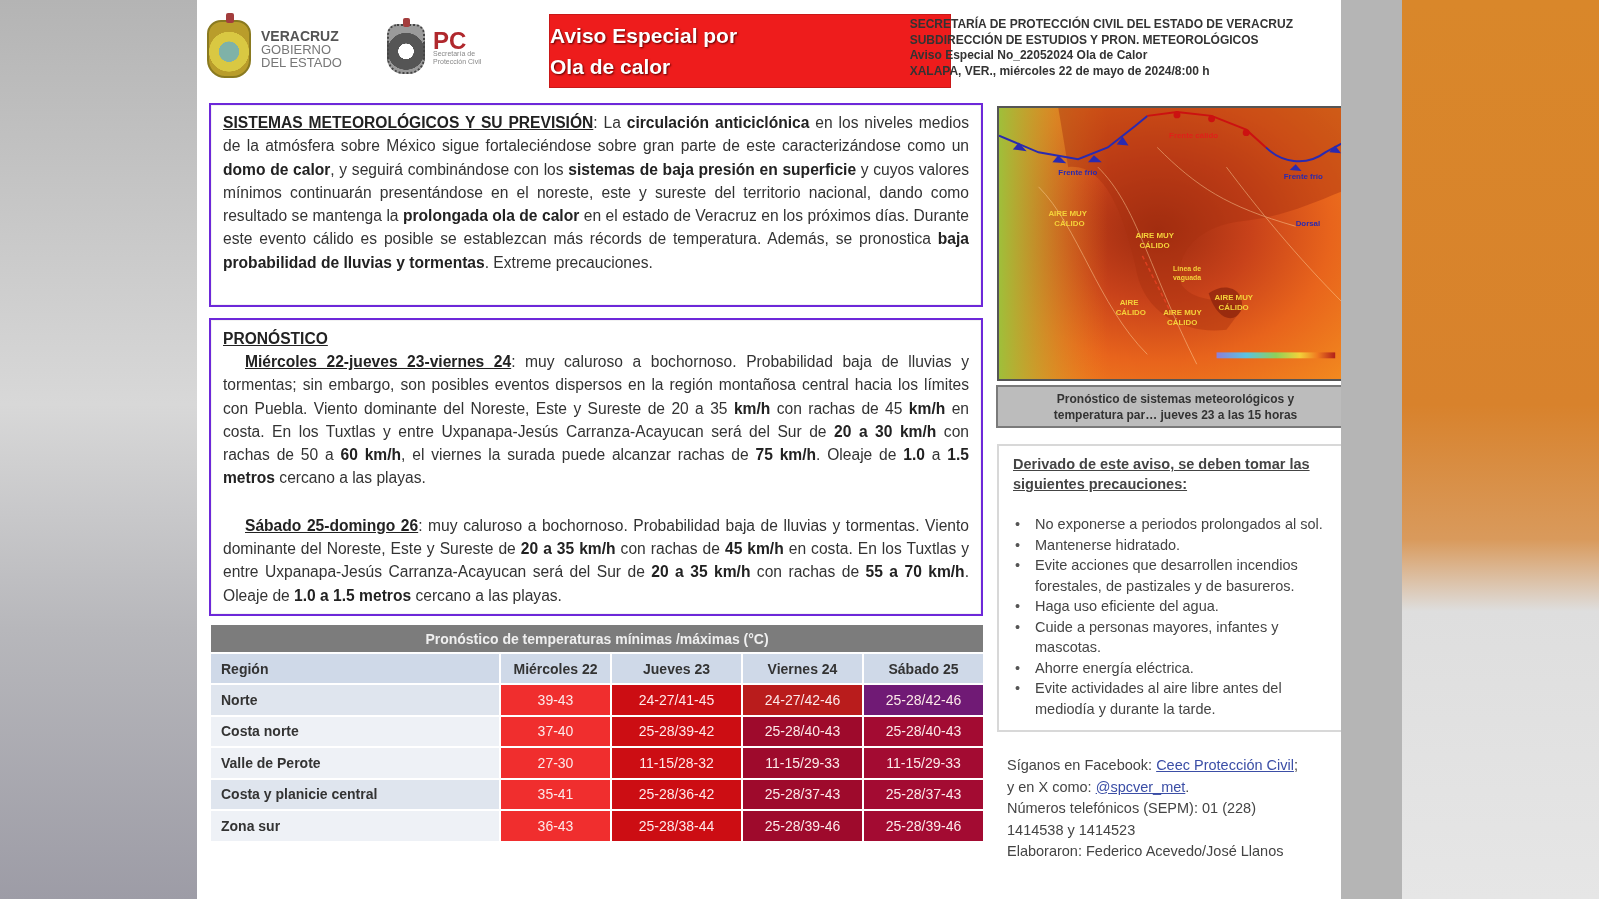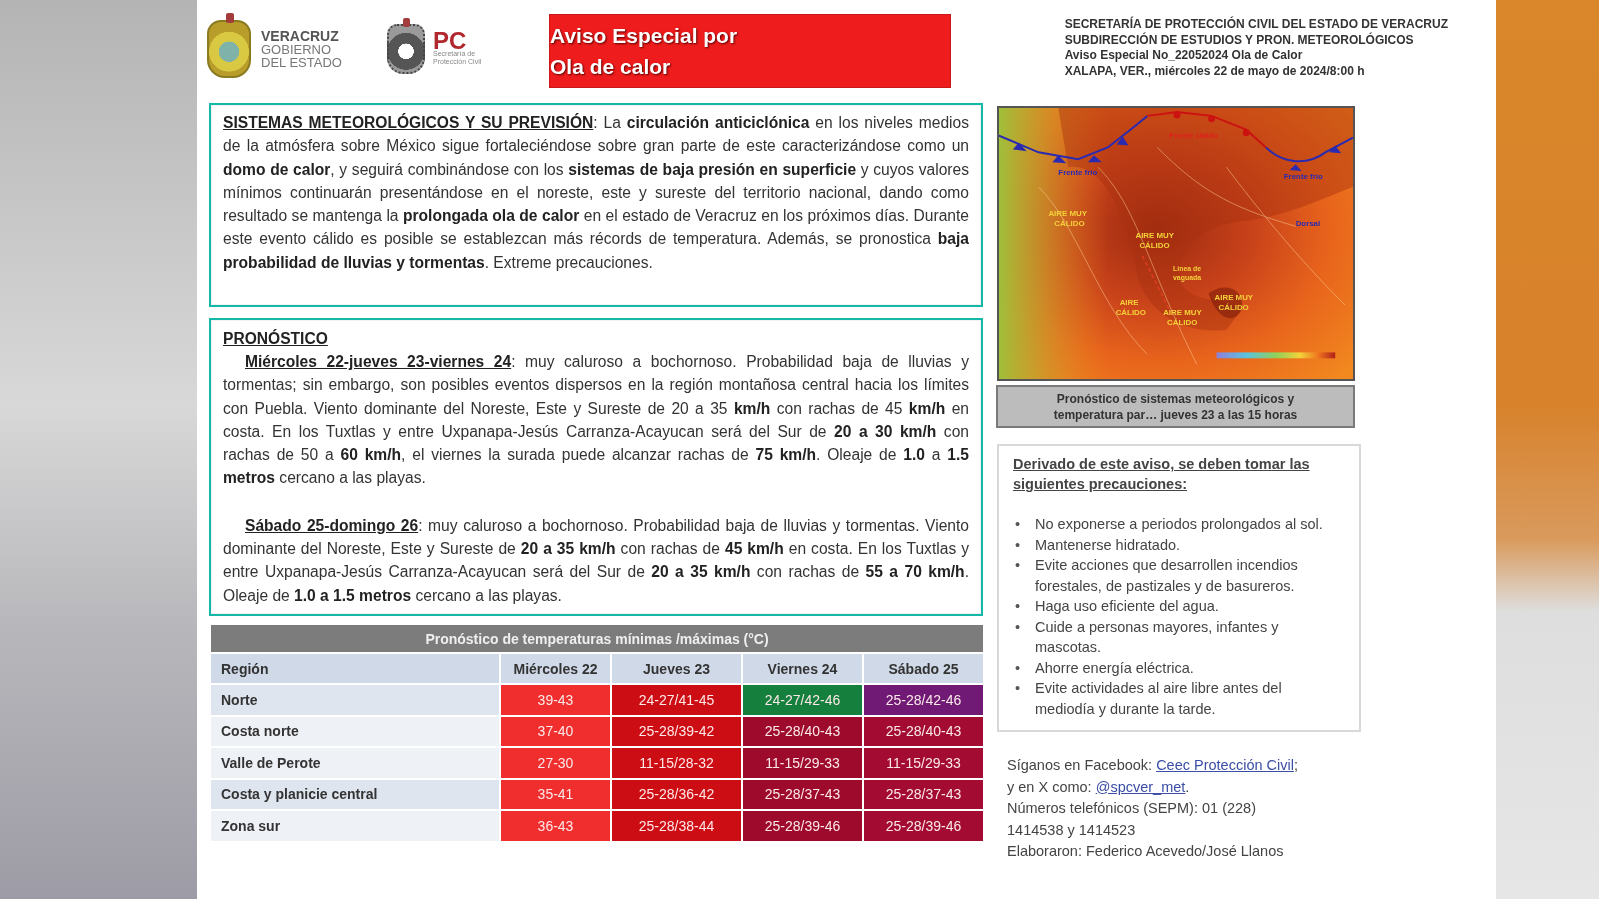--- a/index.html
+++ b/index.html
@@ -11,21 +11,21 @@
   }
   .bg-left {
     position: absolute; left: 0; top: 0; width: 197px; height: 899px;
     background: linear-gradient(180deg, #b4b4b4 0%, #d8d8d8 45%, #b7b7bb 70%, #9d9ca6 100%);
   }
   .bg-right {
     position: absolute; left: 1402px; top: 0; width: 197px; height: 899px;
     background: linear-gradient(180deg, #d9872a 0%, #d8822c 45%, #d99a5c 60%, #dedede 68%, #e6e6e6 100%);
   }
   .page {
-    position: absolute; left: 197px; top: 0; width: 1299px; height: 899px;
+    position: absolute; left: 197px; top: 0; width: 1144px; height: 899px;
     background: #ffffff; overflow: hidden;
   }
 
   
   .logo-ver { position: absolute; left: 10px; top: 20px; display: flex; align-items: center; gap: 10px; }
   .crest {
     width: 44px; height: 58px; border-radius: 14px 14px 18px 18px;
     background: radial-gradient(circle at 50% 55%, #7fb2a8 0 28%, #d9c842 29% 55%, #b99d2b 56% 100%);
     border: 2px solid #8a7a20; position: relative;
   }
@@ -58,21 +58,21 @@
   }
 
   .agency {
     position: absolute; right: 48px; top: 17px; 
     font-size: 12px; line-height: 15.5px; color: #333;
   }
   .agency .b { font-weight: bold; color: #333; }
 
   
   .box {
-    position: absolute; border: 2px solid #14b8a6; background: #fff;
+    position: absolute; border: 2px solid #6d28d9; background: #fff;
     box-shadow: inset 0 0 0 1px #f2f2f2;
   }
   .sistemas { left: 12px; top: 103px; width: 774px; height: 204px; padding: 6px 12px; }
   .pronostico { left: 12px; top: 318px; width: 774px; height: 298px; padding: 6px 12px; }
   .para {
     font-size: 15.6px; line-height: 23.3px; color: #333; text-align: justify;
   }
   .para b { color: #222; }
   .ul-head { font-weight: bold; text-decoration: underline; color: #222; }
   .indent { text-indent: 22px; }
@@ -199,21 +199,21 @@
       <th>Jueves 23</th>
       <th>Viernes 24</th>
       <th>Sábado 25</th>
     </tr>
     </tbody>
       <tbody id="temp-rows">
         <tr class="odd">
           <td class="rname">Norte</td>
           <td class="c-mie" style="background: rgb(240, 46, 46);">39-43</td>
           <td class="c-jue" style="background: rgb(204, 13, 19);">24-27/41-45</td>
-          <td class="c-vie" style="background: #15803d;">24-27/42-46</td>
+          <td class="c-vie" style="background: #b91c1c;">24-27/42-46</td>
           <td class="c-sab" style="background: #701a75;">25-28/42-46</td>
         </tr>
         <tr class="even">
           <td class="rname">Costa norte</td>
           <td class="c-mie" style="background: rgb(240, 46, 46);">37-40</td>
           <td class="c-jue" style="background: rgb(204, 13, 19);">25-28/39-42</td>
           <td class="c-vie" style="background: rgb(158, 10, 44);">25-28/40-43</td>
           <td class="c-sab" style="background: rgb(163, 11, 50);">25-28/40-43</td>
         </tr>
         <tr class="even">

